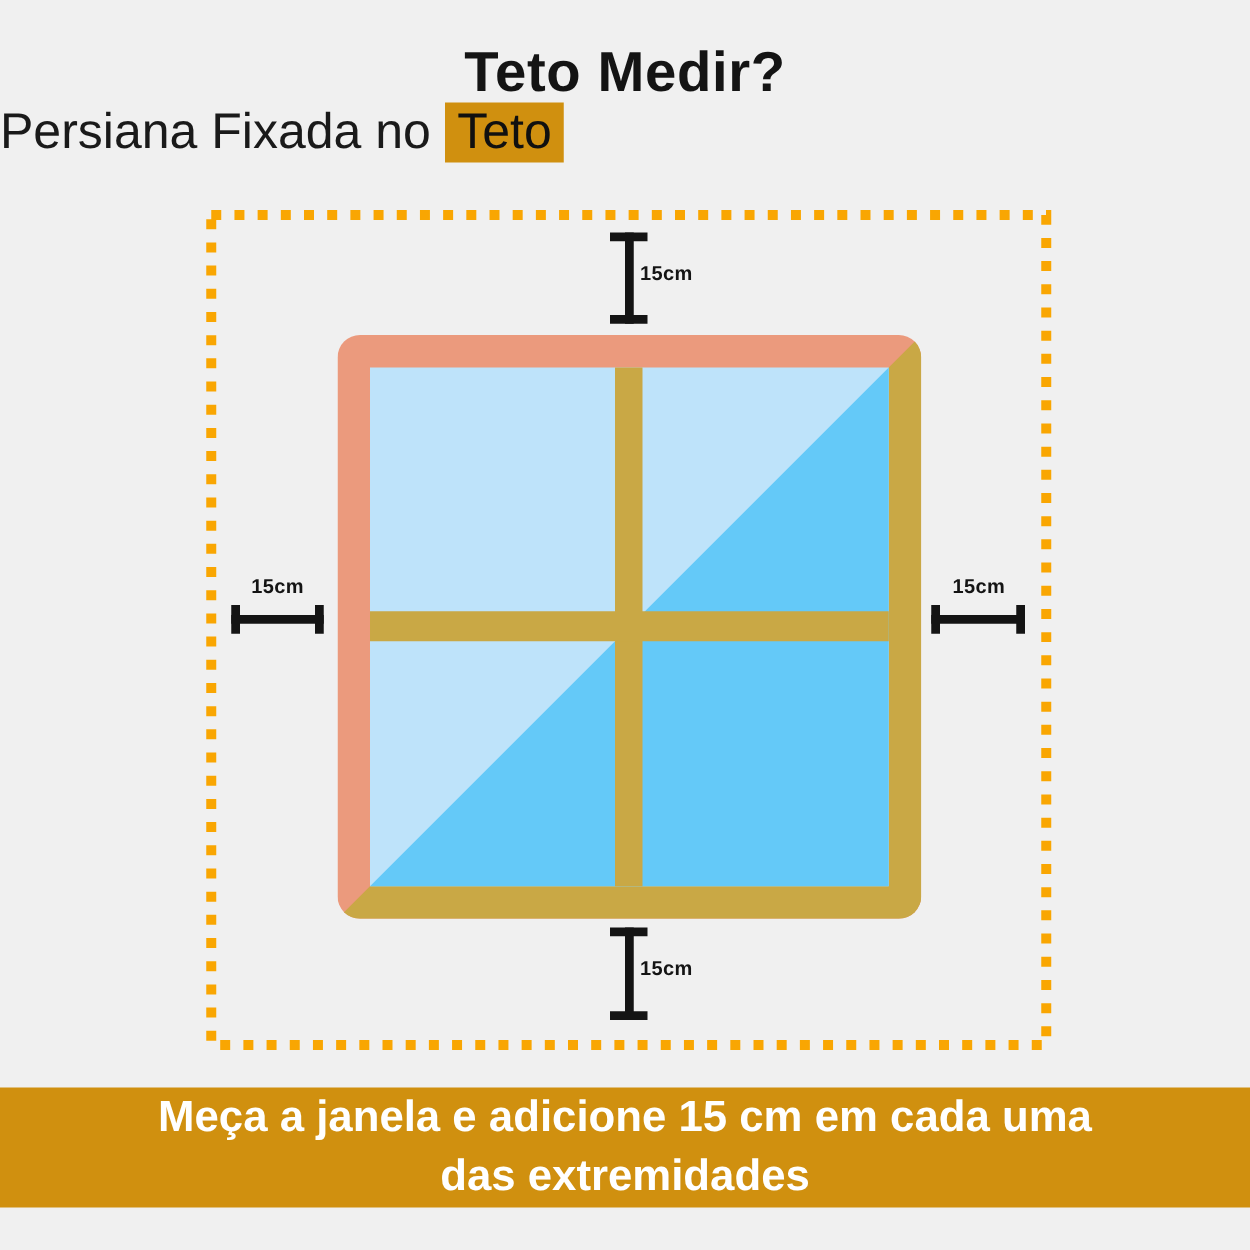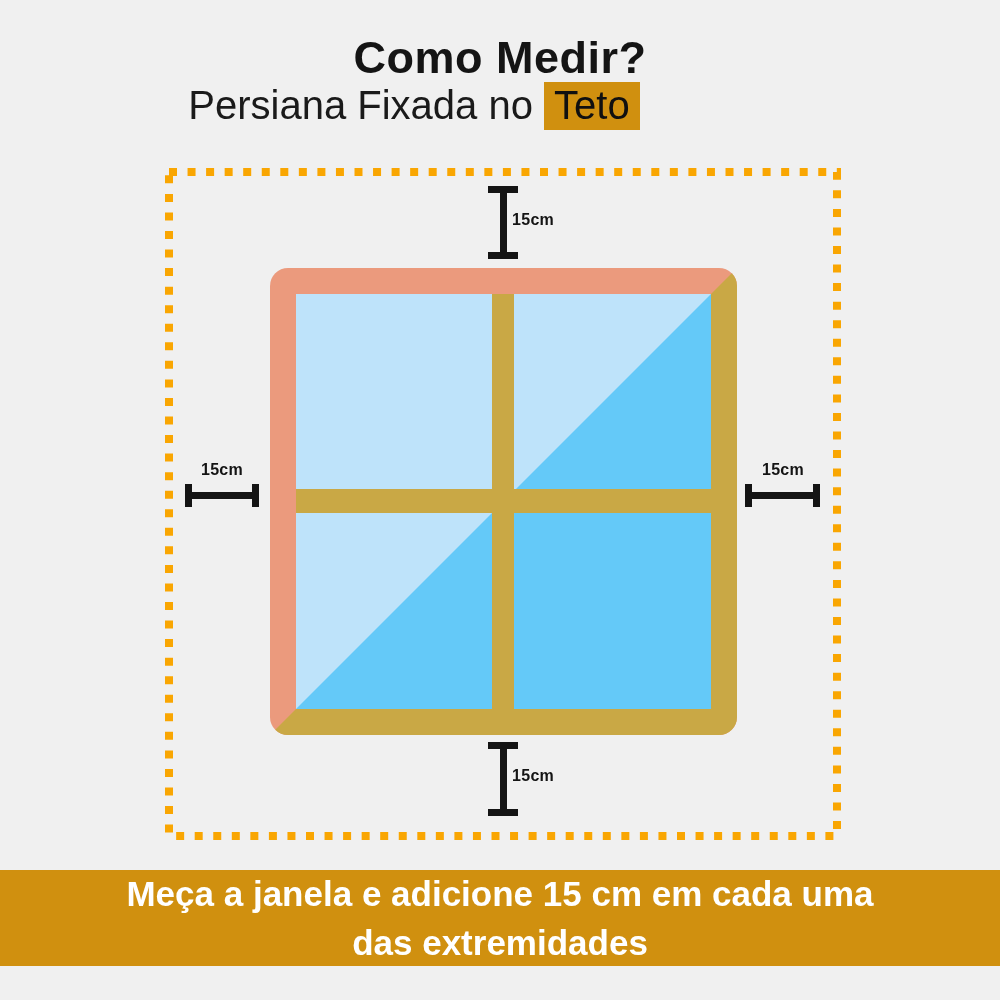--- a/index.html
+++ b/index.html
@@ -11,51 +11,51 @@
     font-family:"Liberation Sans", sans-serif;
   }
   .title{
     position:absolute;top:34px;left:0;width:1000px;
     text-align:center;
     font-size:45px;line-height:48px;font-weight:800;
     letter-spacing:0.5px;color:#141414;
   }
   .subtitle{
     position:absolute;top:82px;left:0;width:828px;
-    text-align:center;
+    text-align:left;
     font-size:40px;line-height:46px;font-weight:400;
     color:#1a1a1a;white-space:nowrap;
   }
   .subtitle .hl{
     background:#D0900F;
     padding:1px 10px 3px 10px;
     color:#101010;
   }
   .svg-layer{position:absolute;top:0;left:0;}
   .m-label{
     position:absolute;
     font-size:16px;font-weight:700;color:#141414;
     letter-spacing:0.3px;
     white-space:nowrap;
   }
   .m-label.centered{text-align:center;}
   .banner{
     position:absolute;left:0;top:870px;width:1000px;height:96px;
     background:#D0900F;
-    display:flex;flex-direction:column;align-items:center;justify-content:space-between;
+    display:flex;flex-direction:column;align-items:center;justify-content:flex-start;
     color:#FFFFFF;font-size:35px;font-weight:700;line-height:47px;
     text-align:center;
   }
 </style>
 </head>
 <body>
 
 <div class="canvas">
 
-  <div class="title">Como Medir?</div>
+  <div class="title">Teto Medir?</div>
   <div class="subtitle"><span>Persiana Fixada no </span><span class="hl">Teto</span></div>
 
   <svg class="svg-layer" width="1000" height="1000" viewBox="0 0 1000 1000">
 
     <rect x="169" y="172" width="668" height="664" fill="none" stroke="#F9A602" stroke-width="8" stroke-dasharray="8 10.55"></rect>
 
     <defs>
       <clipPath id="winClip">
         <rect x="270" y="268" width="467" height="467" rx="18" ry="18"></rect>
       </clipPath>

